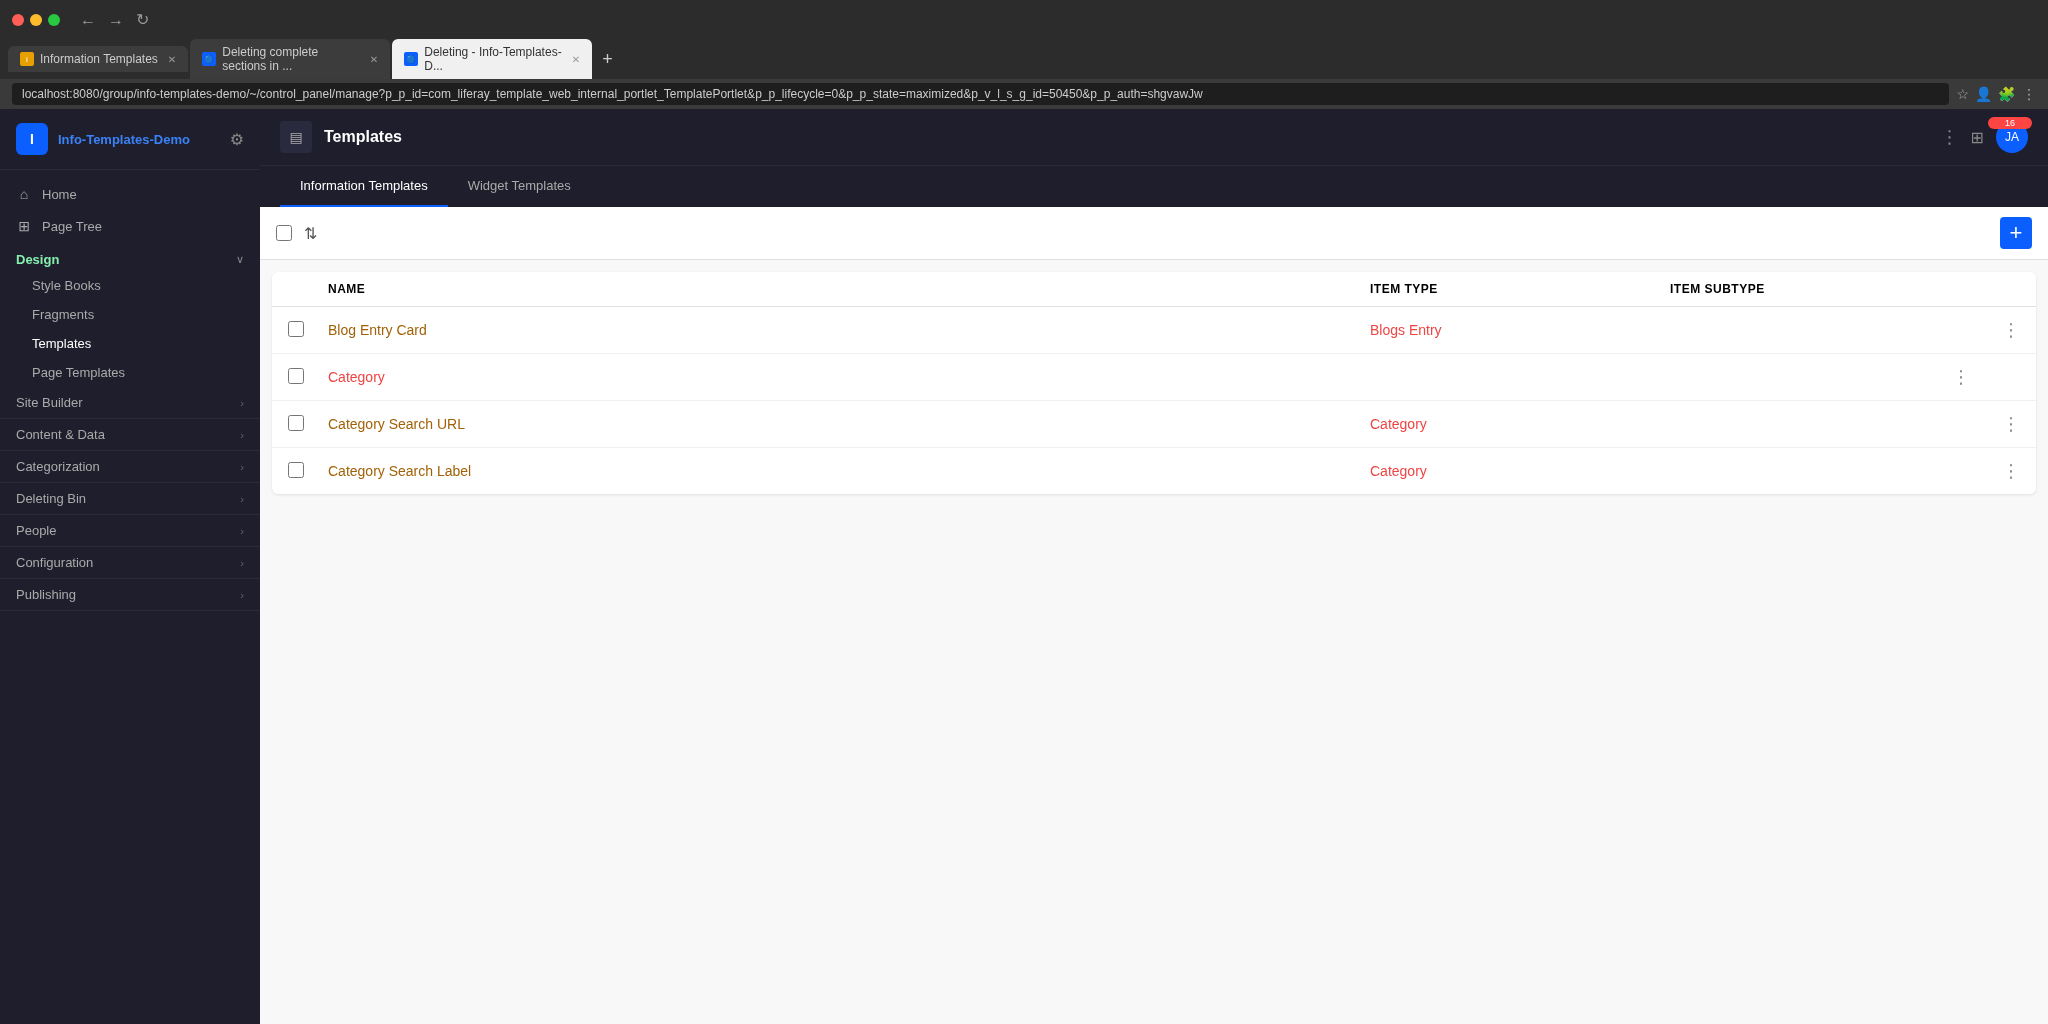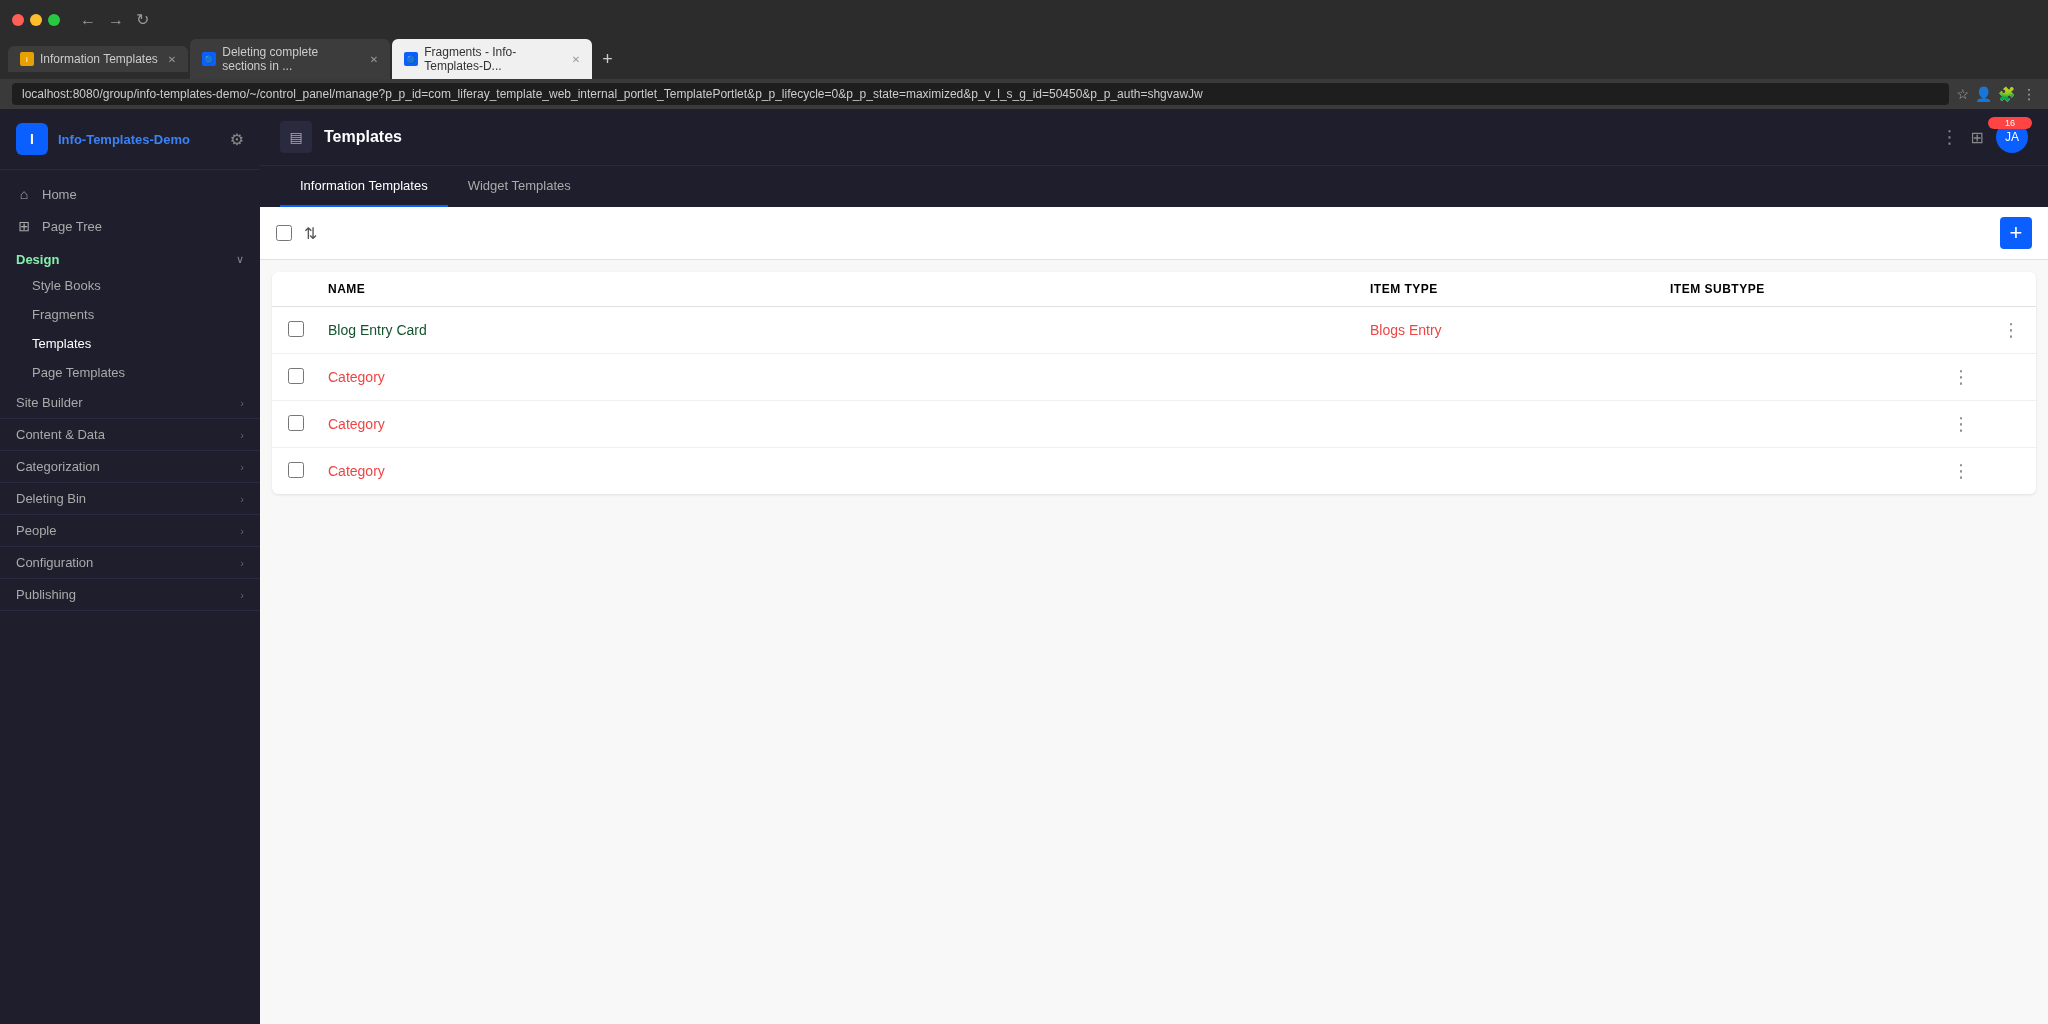--- a/index.html
+++ b/index.html
@@ -77,21 +77,21 @@
     .add-btn { margin-left: auto; background: #0b5fff; color: white; border: none; border-radius: 4px; width: 32px; height: 32px; font-size: 22px; cursor: pointer; display: flex; align-items: center; justify-content: center; }
 
     
     .table-container { background: #f8f8f8; flex: 1; overflow-y: auto; padding: 12px; }
     .data-table { background: white; border-radius: 6px; overflow: hidden; width: 100%; box-shadow: 0 1px 3px rgba(0,0,0,0.1); }
     .table-header { display: grid; grid-template-columns: 40px 1fr 300px 300px 50px; padding: 10px 16px; border-bottom: 1px solid #e0e0e0; }
     .table-header-cell { font-size: 12px; font-weight: 600; color: #000000; text-transform: uppercase; letter-spacing: 0.5px; }
     .table-row { display: grid; grid-template-columns: 40px 1fr 300px 300px 50px; padding: 12px 16px; border-bottom: 1px solid #f0f0f0; align-items: center; }
     .table-row:last-child { border-bottom: none; }
     .row-checkbox { width: 16px; height: 16px; cursor: pointer; }
-    .row-name { font-size: 14px; color: #14532d; font-weight: 500; }
+    .row-name { font-size: 14px; color: #a16207; font-weight: 500; }
     .row-type { font-size: 14px; color: #ef4444; }
     .row-subtype { font-size: 14px; color: #555; }
     .row-actions { color: #888; font-size: 18px; cursor: pointer; text-align: right; }
   </style>
 </head>
 <body>
 
 <div class="browser-chrome">
   <div class="browser-controls">
     <div class="browser-dot dot-red"></div>
@@ -111,21 +111,21 @@
     <span>Information Templates</span>
     <span class="tab-close">✕</span>
   </div>
   <div class="browser-tab">
     <div class="tab-favicon" style="background:#0b5fff;">🔵</div>
     <span>Deleting complete sections in ...</span>
     <span class="tab-close">✕</span>
   </div>
   <div class="browser-tab active">
     <div class="tab-favicon" style="background:#0b5fff;">🔵</div>
-    <span>Fragments - Info-Templates-D...</span>
+    <span>Deleting - Info-Templates-D...</span>
     <span class="tab-close">✕</span>
   </div>
   <button class="tab-new-btn">+</button>
 </div>
 
 <div class="address-bar">
   <input class="address-input" type="text" value="localhost:8080/group/info-templates-demo/~/control_panel/manage?p_p_id=com_liferay_template_web_internal_portlet_TemplatePortlet&amp;p_p_lifecycle=0&amp;p_p_state=maximized&amp;p_v_l_s_g_id=50450&amp;p_p_auth=shgvawJw" style="">
   <div class="address-icons">
     <span class="addr-icon">☆</span>
     <span class="addr-icon">👤</span>
@@ -282,29 +282,31 @@
           </div>
           <div class="row-type">Category</div>
           <div class="row-subtype"></div>
           <div class="row-actions">⋮</div>
         </div>
 
         <div class="table-row">
           <div>
             <input type="checkbox" class="row-checkbox" style="">
           </div>
+          <div class="row-name">Category Search URL</div>
           <div class="row-type">Category</div>
           <div class="row-subtype"></div>
           <div class="row-actions">⋮</div>
         </div>
 
         <div class="table-row">
           <div>
             <input type="checkbox" class="row-checkbox" style="">
           </div>
+          <div class="row-name">Category Search Label</div>
           <div class="row-type">Category</div>
           <div class="row-subtype"></div>
           <div class="row-actions">⋮</div>
         </div>
       </div>
     </div>
   </div>
 </div>
 
 </body></html>

